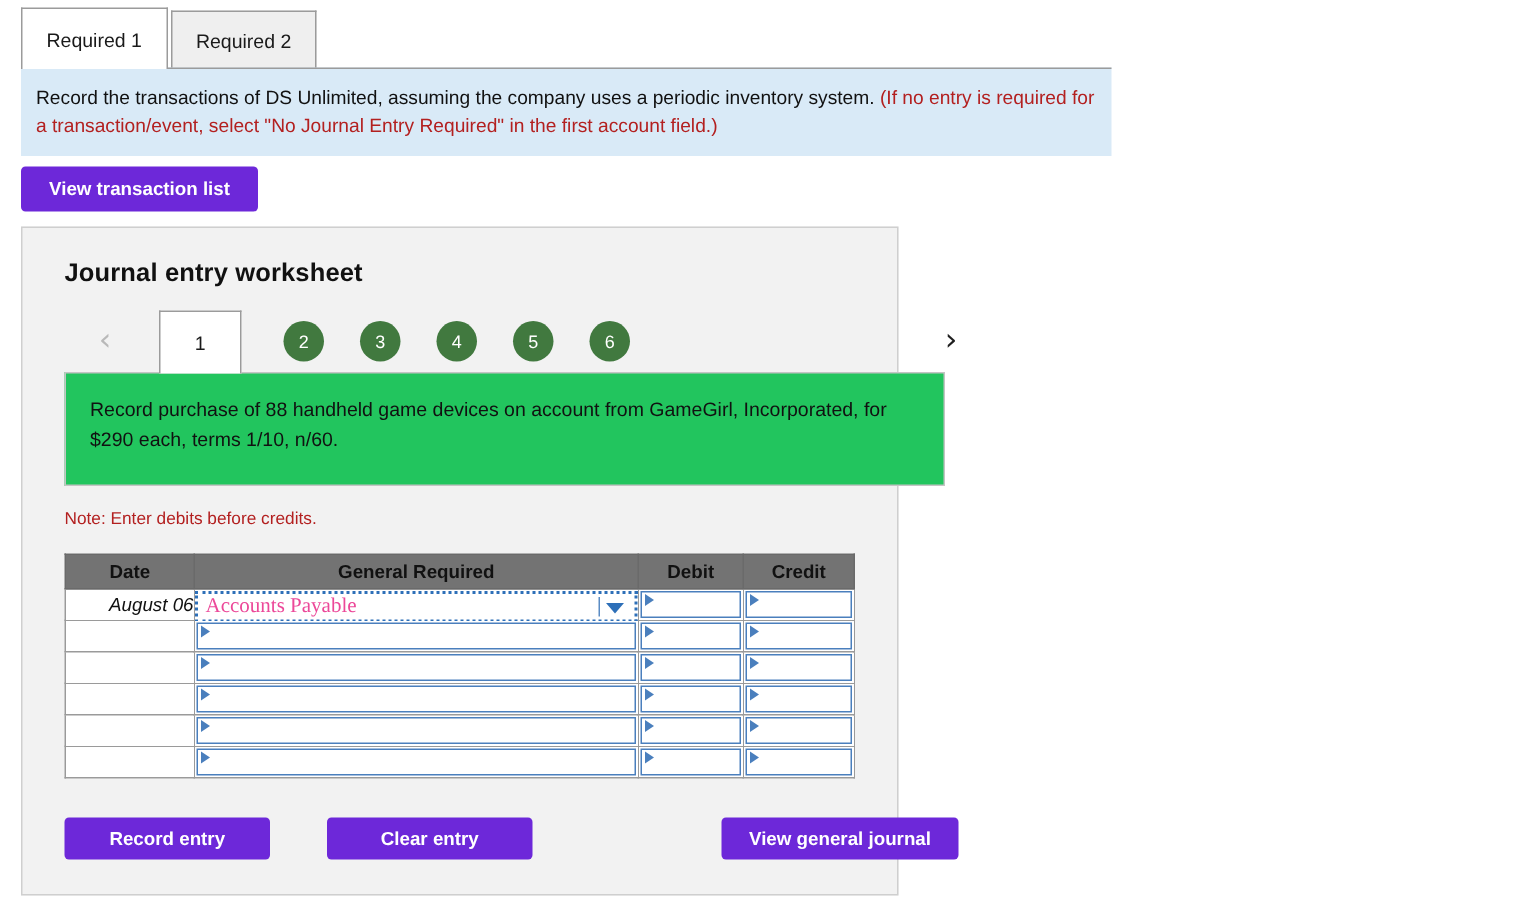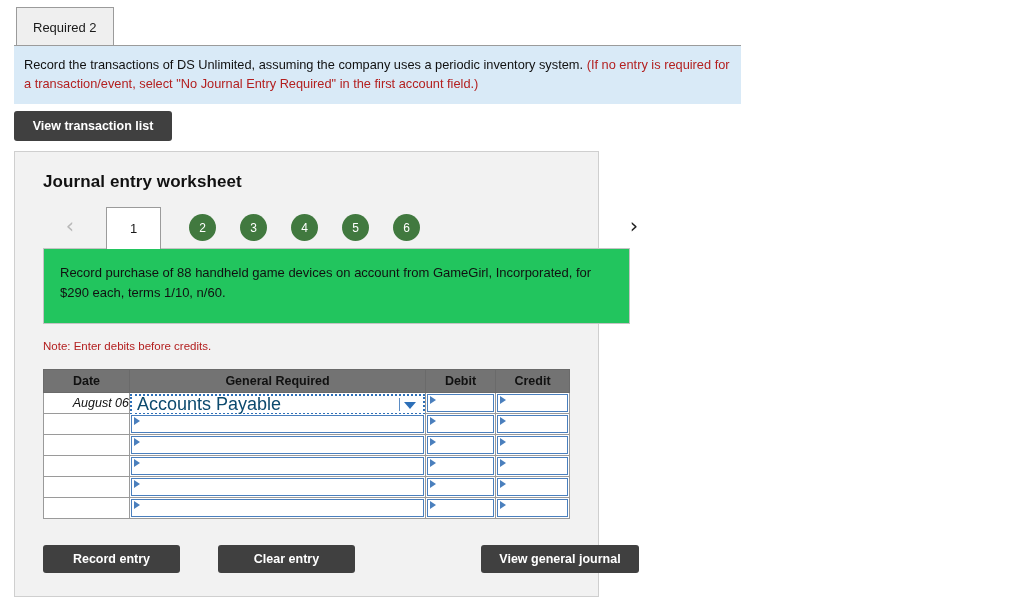--- a/index.html
+++ b/index.html
@@ -64,21 +64,21 @@
     padding: 10px 10px 11px 10px;
     line-height: 1.45;
     font-size: 12.8px;
     z-index: 1;
   }
   .instr-black { color: #111111; }
   .instr-red { color: #b32020; }
 
   
   .btn {
-    background: #404040;
+    background: #6d28d9;
     color: #ffffff;
     border: none;
     border-radius: 3px;
     font-family: "Liberation Sans", sans-serif;
     font-weight: bold;
     font-size: 12.5px;
     cursor: pointer;
     padding: 0;
     display: flex;
     align-items: center;
@@ -269,23 +269,24 @@
     right: 0px;
     bottom: -2px;
     border: 2px dotted #2d6fb8;
     box-sizing: border-box;
     background: #ffffff;
     display: flex;
     align-items: center;
   }
   .acct-text {
     padding-left: 5px;
-    font-size: 18px;
-    color: #0c4a6e;
+    font-size: 14px;
+    color: #ec4899;
     white-space: nowrap;
+    font-family: Liberation Serif, serif;
   }
   .acct-arrow-sep {
     position: absolute;
     right: 23px;
     top: 2px;
     bottom: 2px;
     width: 1px;
     background: #5b8cc4;
   }
   .acct-arrow {
@@ -321,20 +322,23 @@
     top: 393px;
     width: 158px;
     height: 28px;
     text-align: center;
   }
 </style>
 </head>
 <body>
 
 <div class="req-tabs">
+  <div class="req-tab active">
+    <span>Required 1</span>
+  </div>
   <div class="req-tab inactive">
     <span>Required 2</span>
   </div>
 </div>
 
 <div class="instr-banner">
   <span class="instr-black">Record the transactions of DS Unlimited, assuming the company uses a periodic inventory system.</span>
   <span class="instr-red">(If no entry is required for a transaction/event, select "No Journal Entry Required" in the first account field.)</span>
 </div>
 

